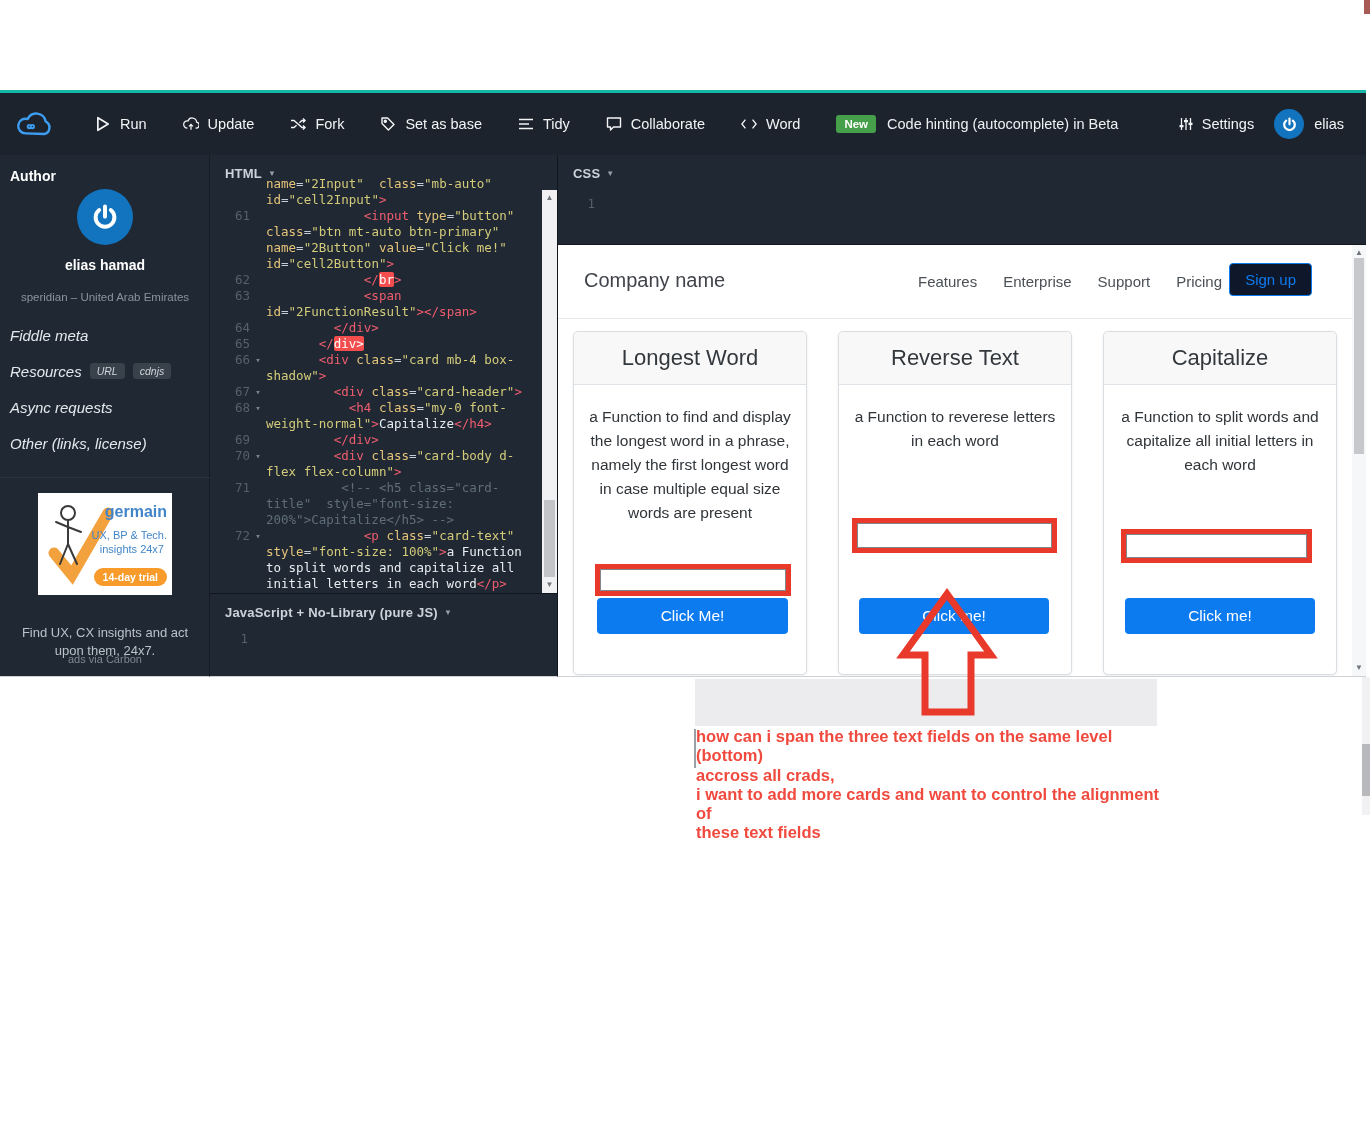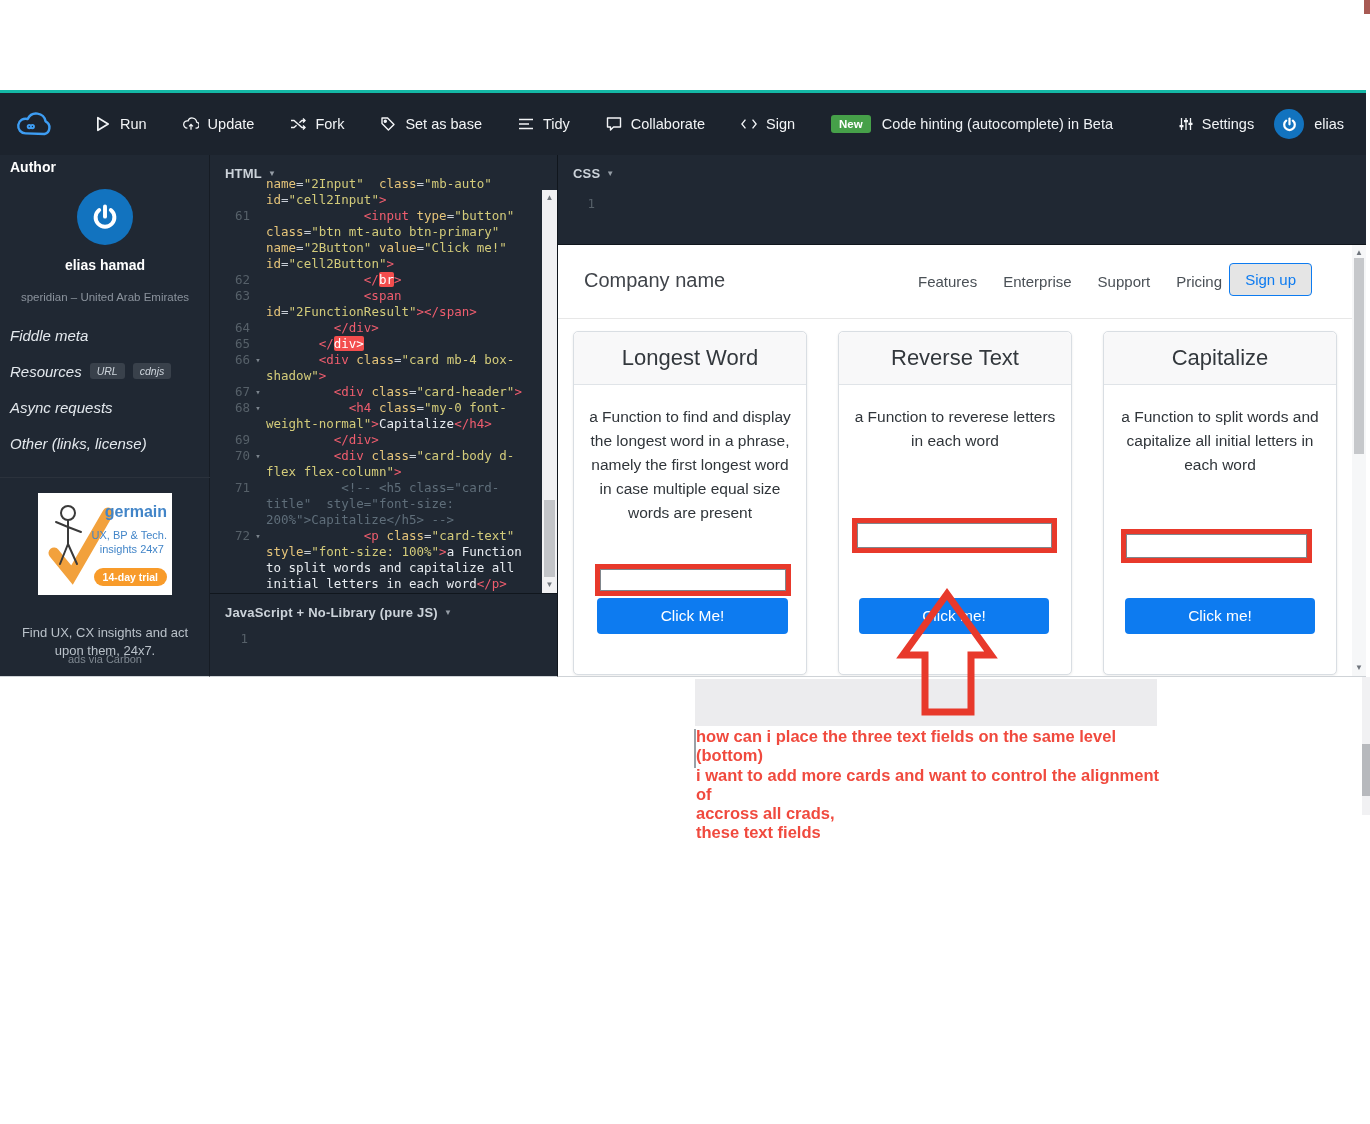--- a/index.html
+++ b/index.html
@@ -25,21 +25,21 @@
   .avatar-sm svg{width:17px;height:17px;}
   .username{color:#f2f4f6;font-size:14.5px;margin-left:2px;}
 
   
   .dark-panel{background:#202833;box-sizing:border-box;}
   .panel-head{color:#ccd3da;font-size:13px;font-weight:bold;letter-spacing:.2px;}
   .caret{font-size:8px;color:#959da6;margin-left:6px;vertical-align:2px;}
 
   
   .sidebar{left:0;top:155px;width:210px;height:522px;border-right:1px solid #161c24;border-bottom:1px solid #cfd3d7;}
-  .sb-author{position:absolute;left:10px;top:4px;color:#fff;font-size:14px;font-weight:bold;}
+  .sb-author{position:absolute;left:10px;top:13px;color:#fff;font-size:14px;font-weight:bold;}
   .sb-avatar{position:absolute;left:77px;top:34px;width:56px;height:56px;border-radius:50%;
              background:#1273bf;display:flex;align-items:center;justify-content:center;}
   .sb-avatar svg{width:30px;height:30px;}
   .sb-name{position:absolute;left:0;top:102px;width:210px;text-align:center;color:#fff;
            font-size:14px;font-weight:bold;}
   .sb-company{position:absolute;left:0;top:136px;width:210px;text-align:center;color:#8b939d;font-size:11.5px;}
   .sb-sections{position:absolute;left:10px;top:162px;width:190px;}
   .sb-row{height:36px;display:flex;align-items:center;gap:8px;color:#e4e9ee;font-size:15px;cursor:pointer;font-style:italic;}
   .sb-badge{background:#39414b;color:#ced5dc;font-size:10.5px;padding:2px 7px;border-radius:3px;}
   .sb-divider{position:absolute;left:0;top:322px;width:210px;border-top:1px solid #2b323c;}
@@ -75,21 +75,21 @@
   .sb-arrow{color:#70767d;font-size:8px;text-align:center;line-height:10px;}
 
   
   .result{left:558px;top:245px;width:808px;height:432px;background:#fff;overflow:hidden;
           border-bottom:1px solid #cfd3d7;box-sizing:border-box;}
   .r-head{position:absolute;left:0;top:0;width:794px;height:73px;border-bottom:1px solid #e7e7e7;}
   .r-brand{position:absolute;left:26px;top:24px;font-size:20px;color:#40444a;}
   .r-nav{position:absolute;right:130px;top:28px;display:flex;gap:26px;}
   .r-link{font-size:15px;color:#4a5056;cursor:pointer;white-space:nowrap;}
   .r-signup{position:absolute;right:40px;top:18px;border:1px solid #0d7bf0;color:#0d7bf0;
-            font-size:15px;padding:7px 15px;border-radius:4px;background:#e5e5e5;cursor:pointer;}
+            font-size:15px;padding:7px 15px;border-radius:4px;background:#0f172a;cursor:pointer;}
   .card{position:absolute;top:86px;width:234px;height:344px;border:1px solid #d9dee3;
         border-radius:5px;background:#fff;box-sizing:border-box;
         box-shadow:0 1px 3px rgba(0,0,0,.08);}
   .card-h{height:52px;background:#f8f8f9;border-bottom:1px solid #e0e4e8;border-radius:5px 5px 0 0;
           display:flex;align-items:center;justify-content:center;font-size:22px;color:#33383d;}
   .card-desc{margin:20px 11px 0;text-align:center;font-size:15.5px;line-height:1.55;color:#30353a;}
   .red-box{position:absolute;border:5px solid #e8392b;box-sizing:border-box;background:#fff;}
   .tinput{position:absolute;inset:0;border:1px solid #80868c;background:#fff;cursor:text;}
   .c-btn{position:absolute;background:#0d7bf0;color:#fff;font-size:15.5px;border:none;border-radius:4px;
          display:flex;align-items:center;justify-content:center;cursor:pointer;}
@@ -162,21 +162,21 @@
             </svg>
           </span>
           <span class="nav-lb">Collaborate</span>
         </div>
         <div class="nav-item">
           <span class="nav-ic">
             <svg viewBox="0 0 18 12" fill="none" stroke="#f2f4f6" stroke-width="1.5">
               <path d="M5 1L1 6l4 5M13 1l4 5-4 5"></path>
             </svg>
           </span>
-          <span class="nav-lb">Sign</span>
+          <span class="nav-lb">Word</span>
         </div>
       </div>
     <span class="new-badge">New</span>
     <span class="beta-text">Code hinting (autocomplete) in Beta</span>
     <div class="nav-right">
       <div class="settings">
         <span class="nav-ic">
           <svg viewBox="0 0 16 16" stroke="#f2f4f6" stroke-width="1.3" fill="none">
             <path d="M3.5 2v12M8 2v12M12.5 2v12"></path>
             <path d="M1.5 10.2h4M6 5.2h4M10.5 7.8h4" stroke-width="2.2"></path>
@@ -343,23 +343,23 @@
   </div>
 
   <div class="abs gray-band"></div>
 
   <svg class="abs" style="left:880px;top:558px;" width="130" height="160" viewBox="0 0 130 160">
     <polygon points="67,36 23,97 45,97 45,154 91,154 91,97 111,97" fill="none" stroke="#e8392b" stroke-width="7" stroke-linejoin="miter"></polygon>
   </svg>
 
   <div class="abs cursor-bar"></div>
   <div class="abs annot" id="annot">
-      <div>how can i place the three text fields on the same level (bottom)</div>
+      <div>how can i span the three text fields on the same level (bottom)</div>
+      <div>accross all crads,</div>
       <div>i want to add more cards and want to control the alignment of</div>
-      <div>accross all crads,</div>
       <div>these text fields</div>
     </div>
 
   <div class="abs" style="left:1364px;top:0;width:6px;height:14px;background:#a85a54;"></div>
   <div class="abs sb-track" style="left:1362px;top:677px;width:8px;height:138px;"></div>
   <div class="abs" style="left:1362px;top:744px;width:8px;height:52px;background:#b7b9bd;"></div>
 
 </div>
 
 </body></html>

